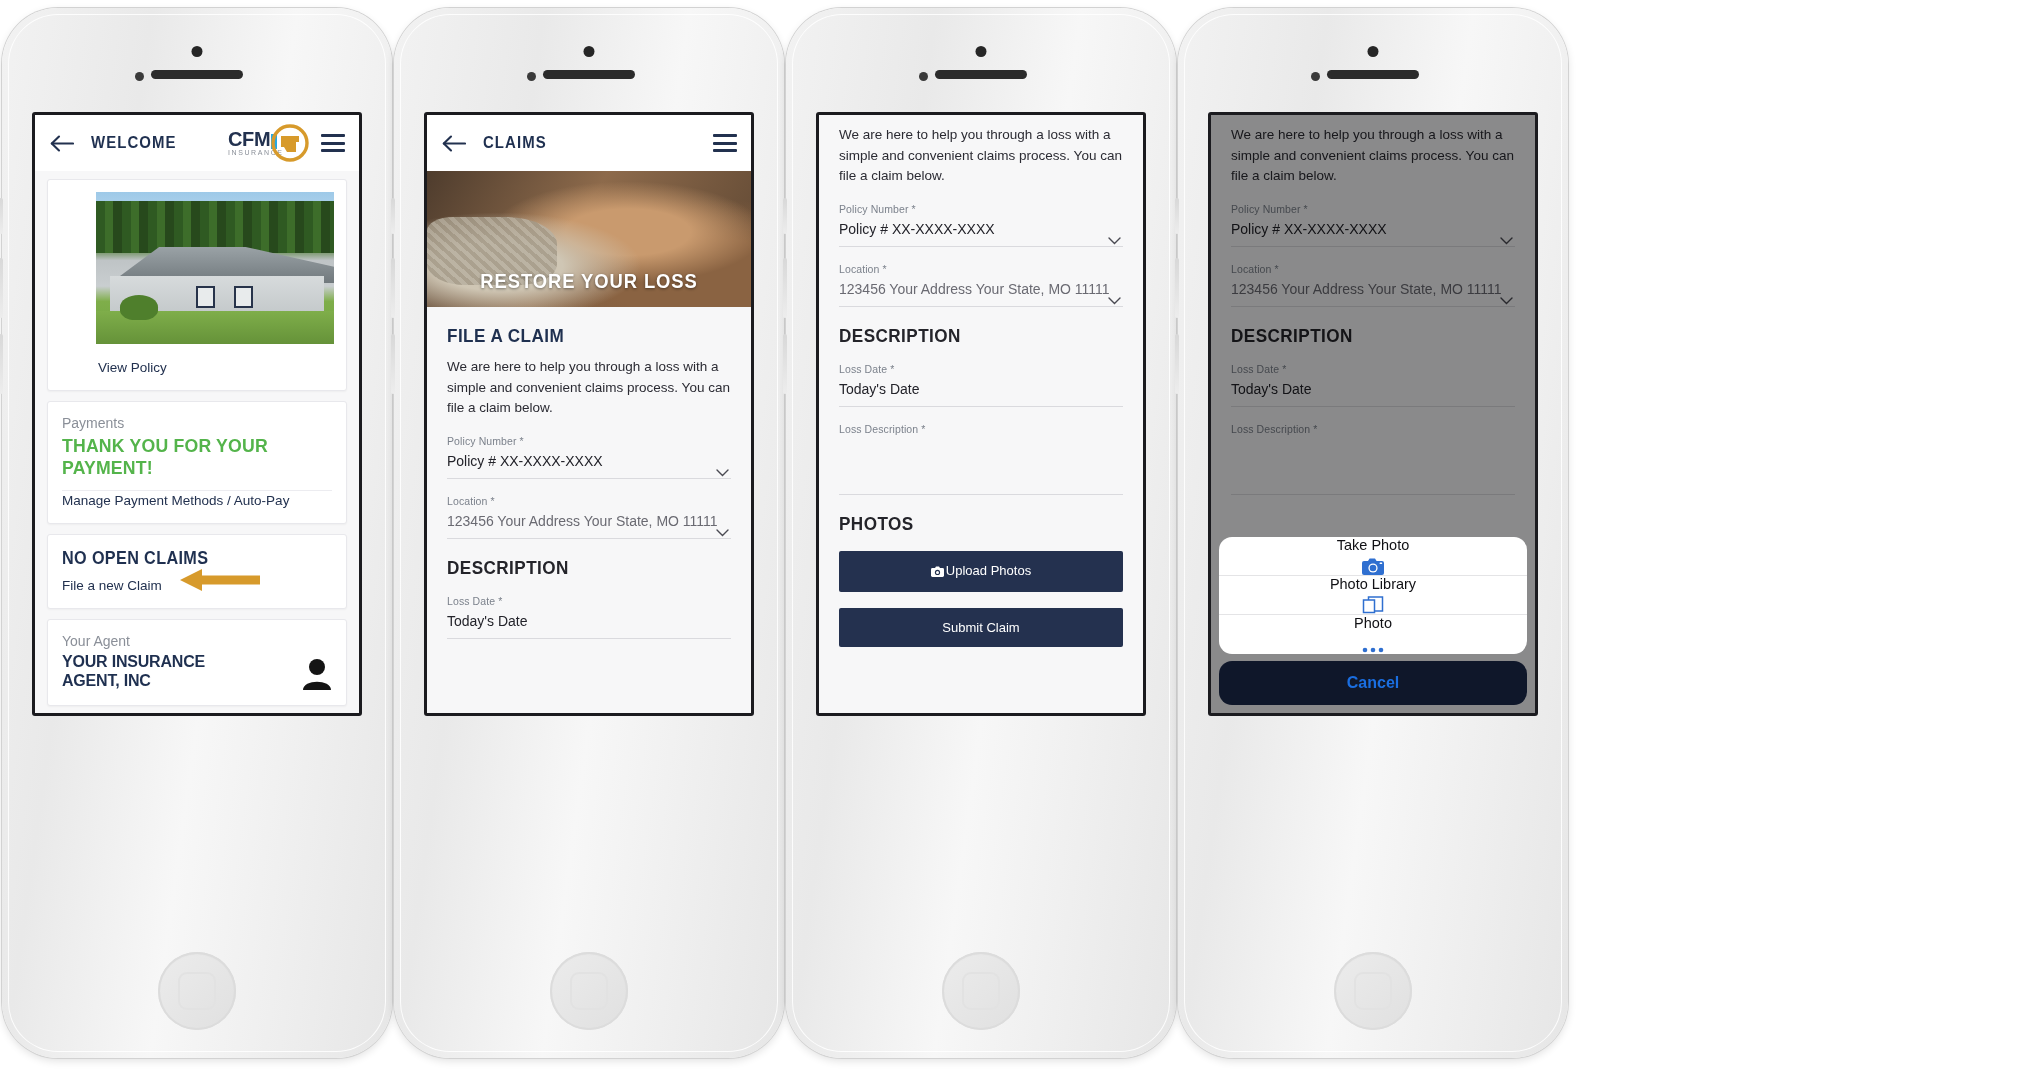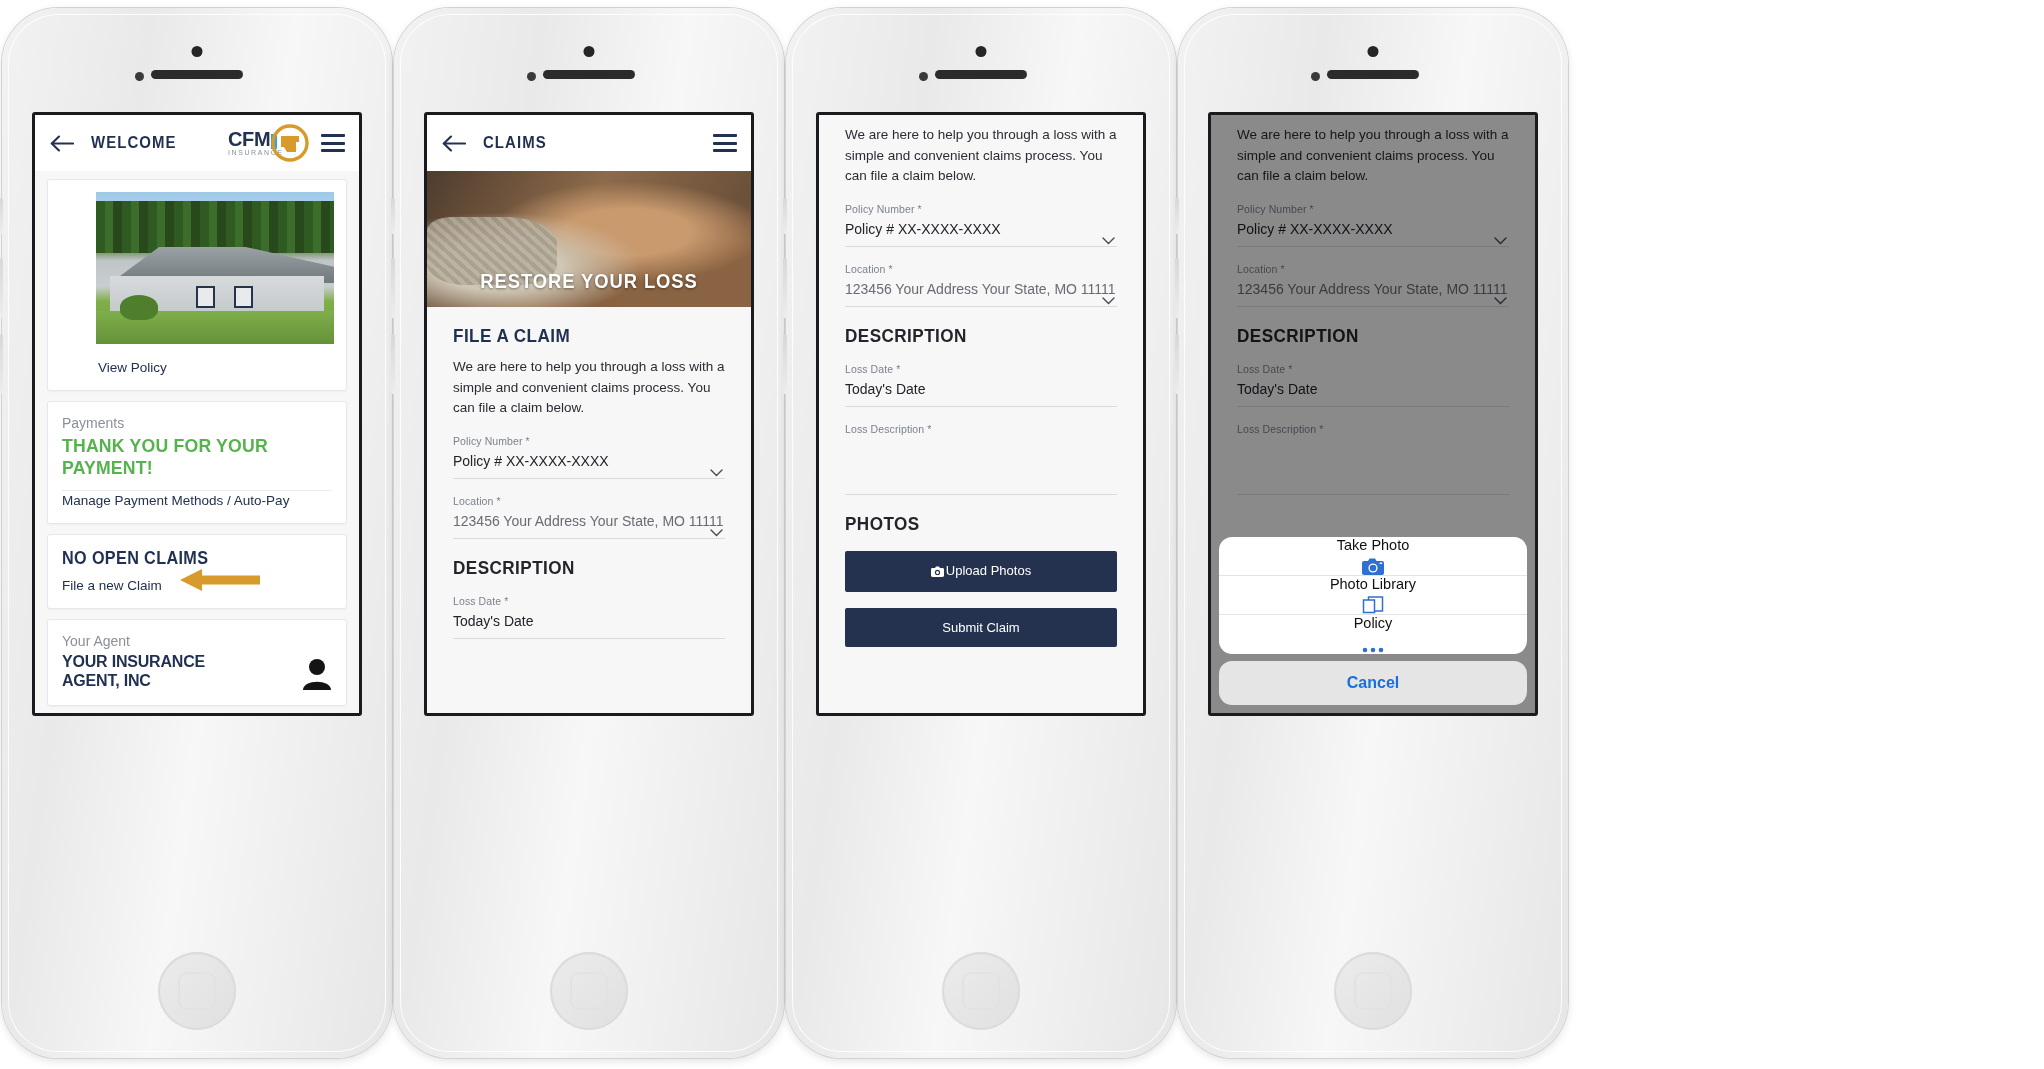--- a/index.html
+++ b/index.html
@@ -208,21 +208,21 @@
     color:#ffffff;
     font-family:"Liberation Sans Narrow","Liberation Sans",sans-serif;
     font-weight:700;
     font-size:20px;
     letter-spacing:1px;
     transform:scaleX(.92);
     text-shadow:0 1px 3px rgba(0,0,0,.45);
   }
 
   
-  .formwrap{ background:#f7f7f8; padding:0 26px; }
+  .formwrap{ background:#f7f7f8; padding:0 20px; }
   .sec-title{
     font-family:"Liberation Sans Narrow","Liberation Sans",sans-serif;
     font-weight:700;
     font-size:19px;
     color:#1f3050;
     letter-spacing:.5px;
     transform:scaleX(.9);
     transform-origin:left center;
     padding-top:18px;
   }
@@ -290,21 +290,21 @@
     padding:0 15px;
     height:39px;
     font-size:14.5px;
     color:#101014;
     border-bottom:1px solid #e4e4e6;
     flex-direction:column;
   }
   .sheet-item:last-child{ border-bottom:none; }
   .sheet-cancel{
     margin-top:7px;
-    background:#e5e5e5;
+    background:#0f172a;
     border-radius:13px;
     height:44px;
     display:flex;align-items:center;justify-content:center;
     font-size:16px;
     font-weight:700;
     color:#1a6ee0;
   }
   .ico-blue{ color:#2f6fd0; display:flex; align-items:center; }
 </style>
 </head>
@@ -606,21 +606,21 @@
           <div class="sheet-item">
             <span>Photo Library</span>
             <span class="ico-blue">
               <svg width="22" height="18" viewBox="0 0 22 18" aria-hidden="true">
                 <rect x="6.5" y="1" width="14" height="14" fill="none" stroke="#2f6fd0" stroke-width="1.5"></rect>
                 <rect x="1.5" y="4" width="11" height="12.5" fill="#ffffff" stroke="#2f6fd0" stroke-width="1.5"></rect>
               </svg>
             </span>
           </div>
           <div class="sheet-item">
-            <span>Policy</span>
+            <span>Photo</span>
             <span class="ico-blue">
               <svg width="22" height="8" viewBox="0 0 22 8" aria-hidden="true">
                 <circle cx="3" cy="4" r="2.3" fill="#2f6fd0"></circle>
                 <circle cx="11" cy="4" r="2.3" fill="#2f6fd0"></circle>
                 <circle cx="19" cy="4" r="2.3" fill="#2f6fd0"></circle>
               </svg>
             </span>
           </div>
         </div>
         <div class="sheet-cancel">

